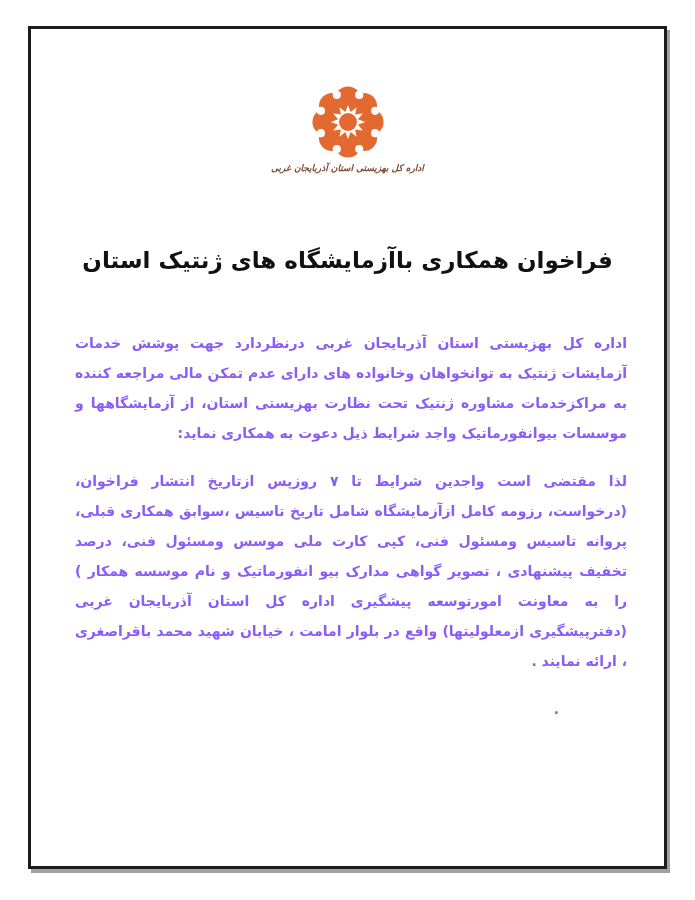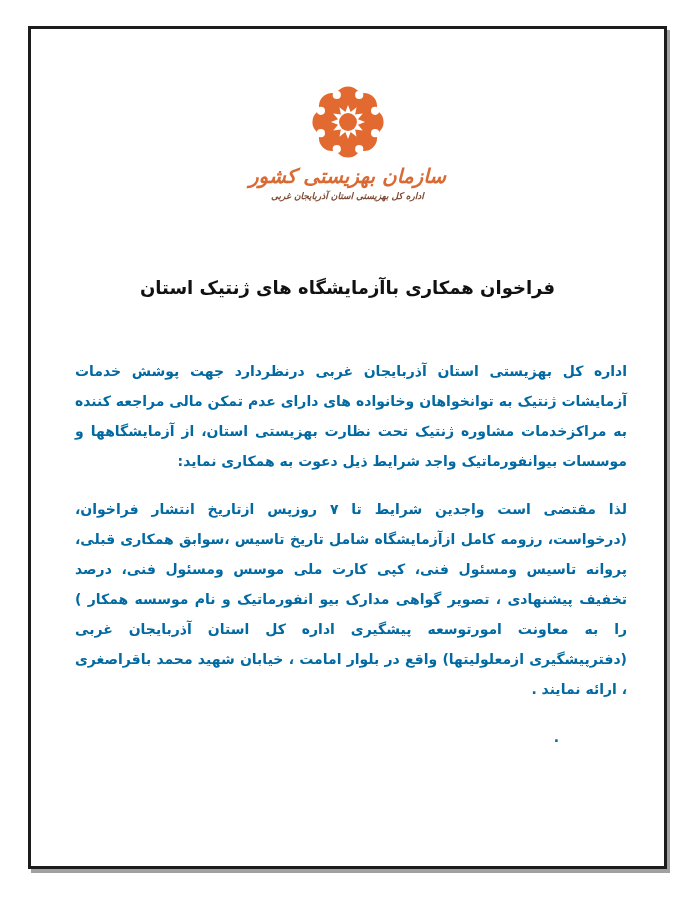--- a/index.html
+++ b/index.html
@@ -49,29 +49,29 @@
     margin-top: 1px;
     font-size: 9px;
     font-weight: 700;
     font-style: italic;
     color: #7c4a33;
     line-height: 12px;
   }
   .title {
     margin: 74px 0 0 0;
     text-align: center;
-    font-size: 18px;
+    font-size: 23px;
     font-weight: 800;
     color: #111111;
     line-height: 24px;
   }
   .body-text {
     margin-top: 56px;
     padding: 0 37px 0 44px;
-    color: #0369a1;
+    color: #8b5cf6;
   }
   .body-text p {
     margin: 0 0 18px 0;
     font-size: 14px;
     font-weight: 700;
     line-height: 30px;
     text-align: justify;
     text-justify: inter-word;
     direction: rtl;
   }
@@ -117,21 +117,20 @@
             <circle cx="-27.8" cy="11.5" r="4.2"></circle>
             <circle cx="-27.8" cy="-11.5" r="4.2"></circle>
             <circle cx="-11.5" cy="-27.8" r="4.2"></circle>
           </g>
 
           <polygon fill="#ffffff" points="0,-17.5 2.7,-10.2 8.8,-15.2 7.3,-7.6 15.2,-8.8 10.2,-2.7 17.5,0 10.2,2.7 15.2,8.8 7.3,7.6 8.8,15.2 2.7,10.2 0,17.5 -2.7,10.2 -8.8,15.2 -7.3,7.6 -15.2,8.8 -10.2,2.7 -17.5,0 -10.2,-2.7 -15.2,-8.8 -7.3,-7.6 -8.8,-15.2 -2.7,-10.2"></polygon>
 
           <circle cx="0" cy="0" r="9.2" fill="#e2692f"></circle>
         </g>
       </svg>
-      <div class="org-name">سازمان بهزیستی کشور</div>
       <div class="org-sub">اداره کل بهزیستی استان آذربایجان غربی</div>
     </div>
 
     <h1 class="title">فراخوان همکاری باآزمایشگاه های ژنتیک استان</h1>
 
     <div class="body-text">
       <p class="p1">اداره کل بهزیستی استان آذربایجان غربی درنظردارد جهت پوشش خدمات آزمایشات ژنتیک به توانخواهان وخانواده های دارای عدم تمکن مالی مراجعه کننده به مراکزخدمات مشاوره ژنتیک تحت نظارت بهزیستی استان، از آزمایشگاهها و موسسات بیوانفورماتیک واجد شرایط ذیل دعوت به همکاری نماید:</p>
       <p class="p2">لذا مقتضی است واجدین شرایط تا ۷ روزپس ازتاریخ انتشار فراخوان، (درخواست، رزومه کامل ازآزمایشگاه شامل تاریخ تاسیس ،سوابق همکاری قبلی، پروانه تاسیس ومسئول فنی، کپی کارت ملی موسس ومسئول فنی، درصد تخفیف پیشنهادی ، تصویر گواهی مدارک بیو انفورماتیک و نام موسسه همکار ) را به معاونت امورتوسعه پیشگیری اداره کل استان آذربایجان غربی (دفترپیشگیری ازمعلولیتها) واقع در بلوار امامت ، خیابان شهید محمد باقراصغری ، ارائه نمایند .</p>
       <p class="dot">.</p>
     </div>

